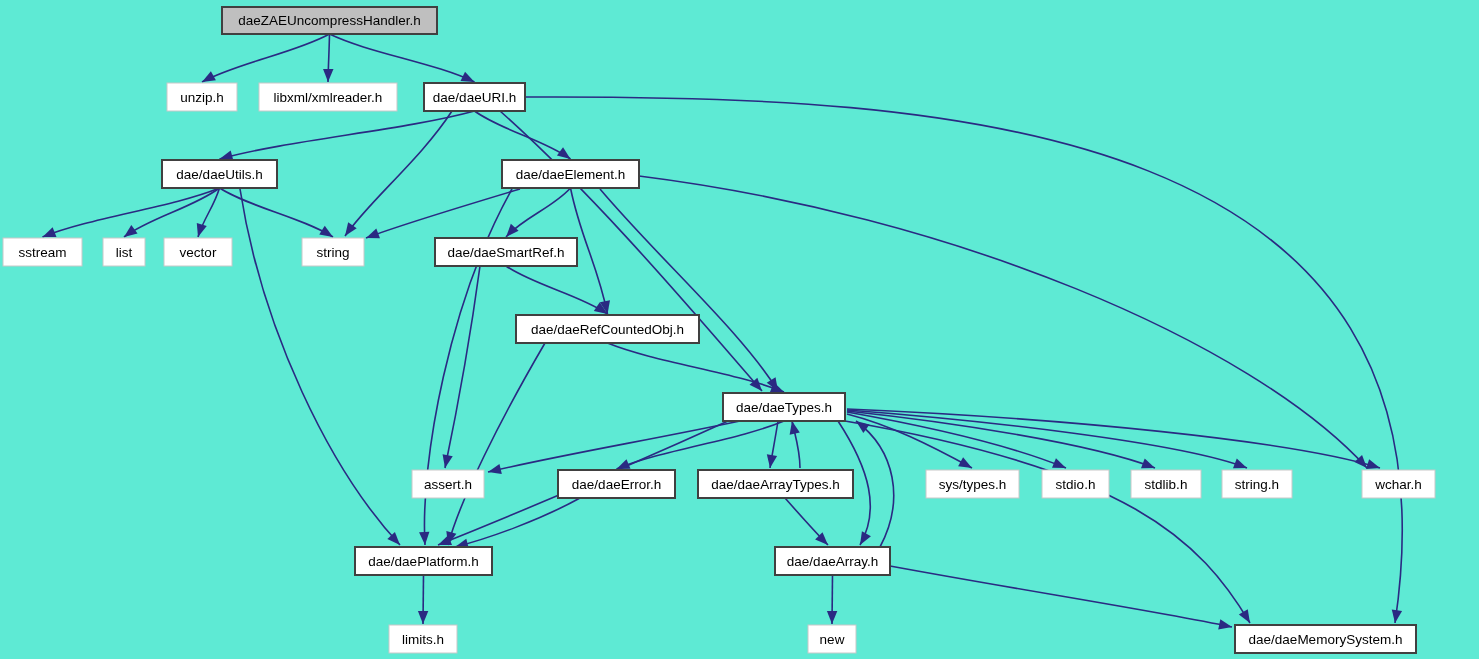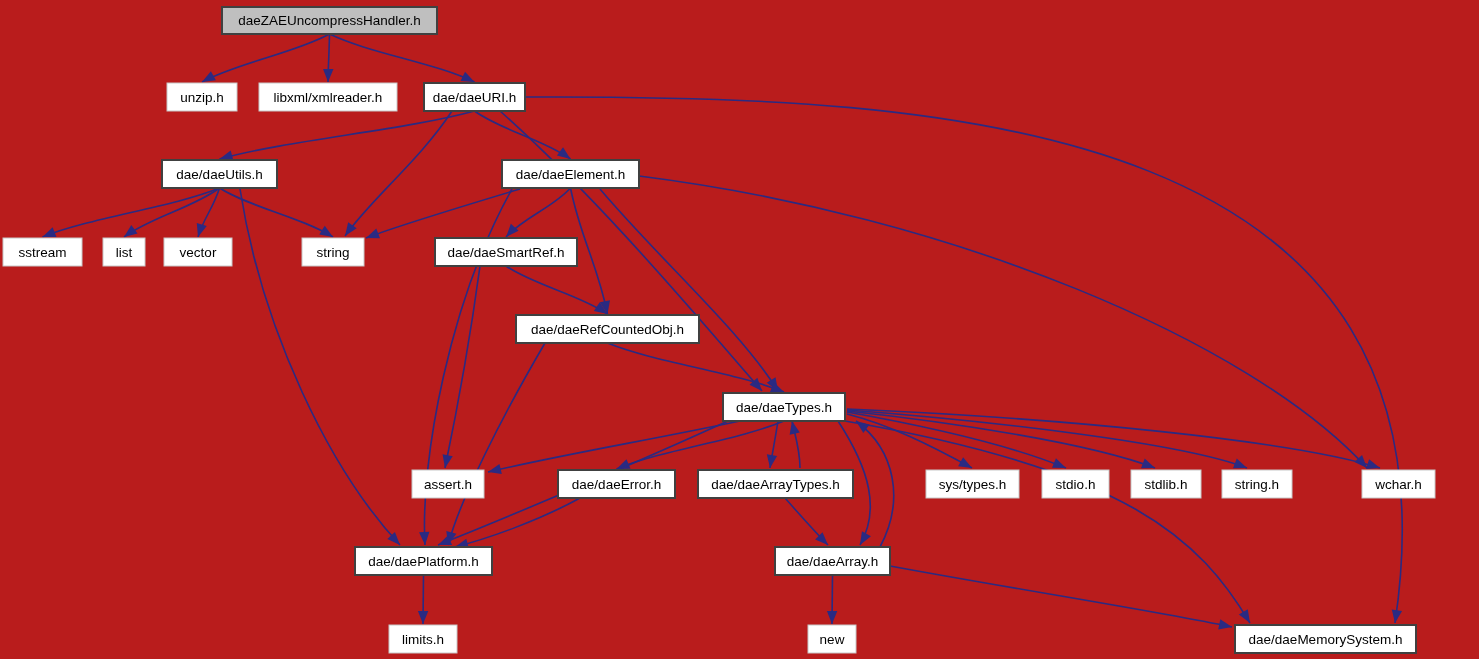--- a/index.html
+++ b/index.html
@@ -4,21 +4,21 @@
 <style>
   html, body {
     margin: 0;
     padding: 0;
     background: #ffffff;
   }
   #graph-root {
     position: relative;
     width: 1479px;
     height: 659px;
-    background: #b91c1c;
+    background: #5eead4;
     font-family: "Liberation Sans", sans-serif;
     overflow: hidden;
   }
   svg#graph-svg {
     position: absolute;
     left: 0;
     top: 0;
     width: 1479px;
     height: 659px;
   }

